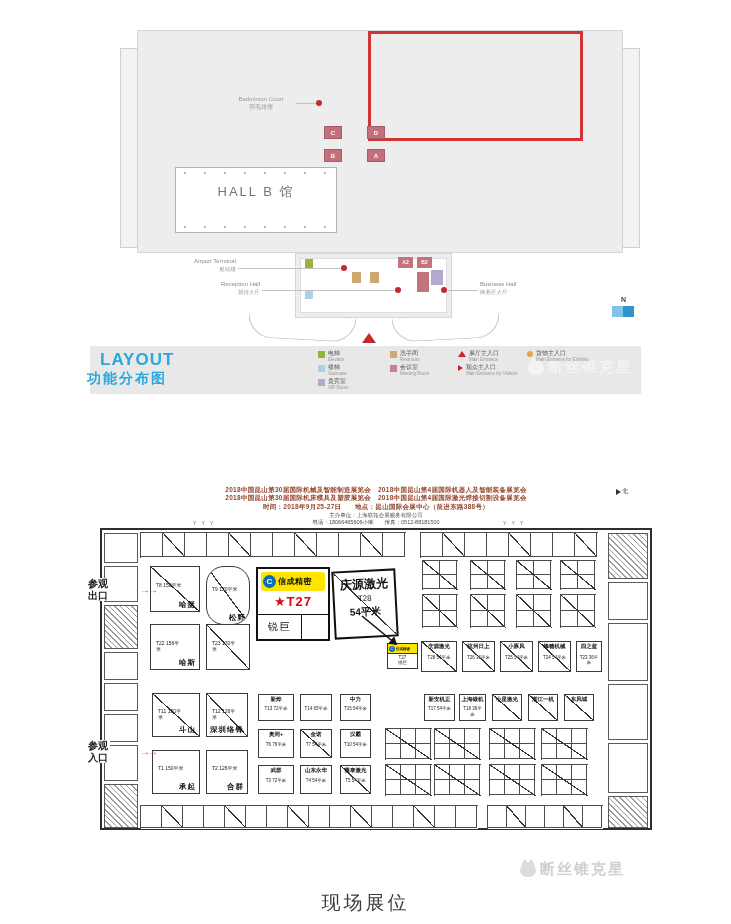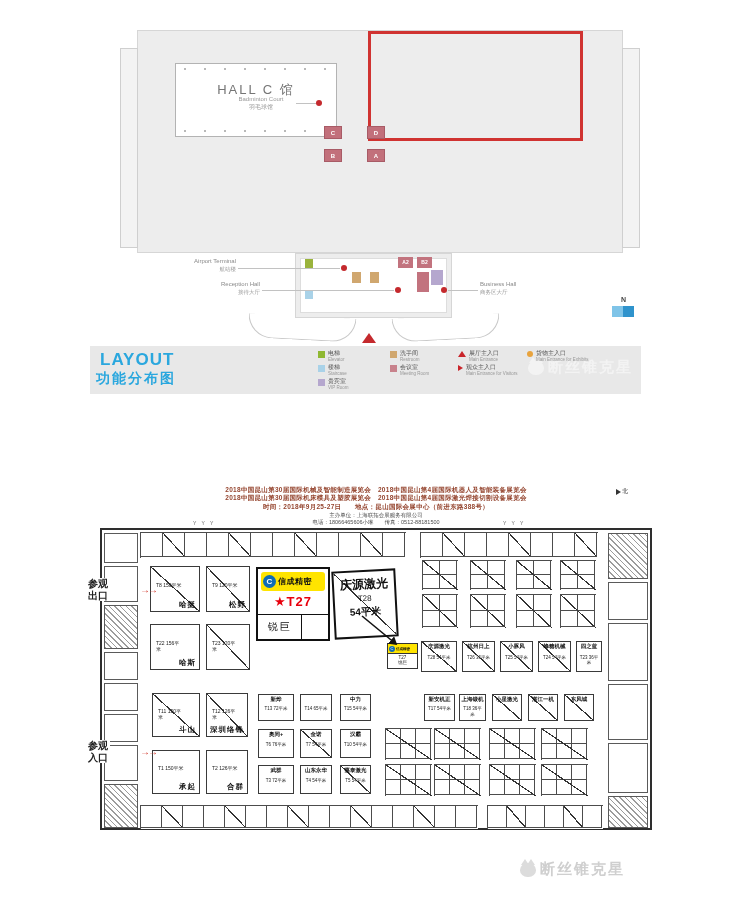--- a/index.html
+++ b/index.html
@@ -121,32 +121,32 @@
 </style>
 </head>
 <body>
 
 <div id="canvas">
 
   <div class="graybg" style="left:137px;top:30px;width:486px;height:223px;"></div>
   <div class="wing" style="left:120px;top:48px;width:18px;height:200px;"></div>
   <div class="wing" style="left:622px;top:48px;width:18px;height:200px;"></div>
 
-  <div class="hall" style="left:175px;top:63px;width:162px;height:74px;">
-    <div class="hl">HALL C 馆</div>
-  </div>
   <div class="hall-sub" style="left:228px;top:96px;width:66px;">
     <span>Badminton Court</span><br>
     <span>羽毛球馆</span>
   </div>
   <div class="lead" style="left:296px;top:103px;width:20px;"></div>
   <div class="rdot" style="left:316px;top:100px;"></div>
 
   <div class="redframe" style="left:368px;top:31px;width:215px;height:110px;"></div>
 
+  <div class="hall" style="left:175px;top:167px;width:162px;height:66px;">
+    <div class="hl">HALL B 馆</div>
+  </div>
 
   <div class="graybg" style="left:295px;top:253px;width:157px;height:65px;"></div>
   <div class="abs" style="left:300px;top:258px;width:147px;height:55px;background:#fff;border:1px solid #ddd;box-sizing:border-box;"></div>
   <div class="proom" style="left:398px;top:257px;width:15px;height:11px;background:#c2737e;">
     <span>A2</span>
     </div>
   <div class="proom" style="left:417px;top:257px;width:15px;height:11px;background:#c2737e;">
     <span>B2</span>
     </div>
   <div class="proom" style="left:431px;top:270px;width:12px;height:15px;background:#b5a7ce;"></div>
@@ -181,21 +181,21 @@
   <div class="arc" style="left:392px;top:316px;width:108px;height:24px;transform:rotate(-3deg);"></div>
   <div class="tri-up" style="left:362px;top:333px;"></div>
   <div class="steps" style="left:357px;top:346px;width:32px;height:14px;"></div>
 
   <div class="compass-n" style="left:621px;top:296px;">N</div>
   <div class="csq" style="left:612px;top:306px;background:#7fc4e8;"></div>
   <div class="csq" style="left:623px;top:306px;background:#2f93cc;"></div>
 
   <div class="legendband" style="left:90px;top:346px;width:551px;height:48px;"></div>
   <div class="lg-title1" style="left:100px;top:350px;">LAYOUT</div>
-  <div class="lg-title2" style="left:96px;top:370px;">功能分布图</div>
+  <div class="lg-title2" style="left:87px;top:370px;">功能分布图</div>
   <div class="wm wm1" style="left:528px;top:358px;">
     <span class="cat"></span>
     <span class="wmt">断丝锥克星</span>
   </div>
 
 
   <div class="hdr hdr-red" style="top:486px;">2018中国昆山第30届国际机械及智能制造展览会　2018中国昆山第4届国际机器人及智能装备展览会</div>
   <div class="hdr hdr-red" style="top:494px;">2018中国昆山第30届国际机床模具及塑胶展览会　2018中国昆山第4届国际激光焊接切割设备展览会</div>
   <div class="hdr hdr-red" style="top:503px;">时间：2018年9月25-27日　　地点：昆山国际会展中心（前进东路388号）</div>
   <div class="hdr hdr-gray" style="top:512px;">主办单位：上海联拓会展服务有限公司</div>
@@ -257,20 +257,21 @@
     </defs>
     <line x1="362" y1="616" x2="396" y2="644" stroke="#111" stroke-width="1.6" marker-end="url(#ah)"></line>
   </svg>
 
 
   <div class="wm wm2" style="left:520px;top:860px;">
     <span class="cat"></span>
     <span class="wmt">断丝锥克星</span>
   </div>
 
+  <div class="caption" style="top:890px;">现场展位</div>
 <div class="lg-item" style="position: absolute; left: 318px; top: 350px;">
       <div class="sw square" style="background: rgb(143, 184, 50);"></div>
       <div>
         <div class="lg-cn">电梯</div>
         <div class="lg-en">Elevator</div>
       </div>
     </div>
     <div class="lg-item" style="position: absolute; left: 318px; top: 364px;">
       <div class="sw square" style="background: rgb(169, 210, 232);"></div>
       <div>
@@ -322,21 +323,21 @@
     </div>
     <div class="conn" style="position: absolute; left: 324px; top: 126px; width: 18px; height: 13px;">C</div>
     <div class="conn" style="position: absolute; left: 367px; top: 126px; width: 18px; height: 13px;">D</div>
     <div class="conn" style="position: absolute; left: 324px; top: 149px; width: 18px; height: 13px;">B</div>
     <div class="conn" style="position: absolute; left: 367px; top: 149px; width: 18px; height: 13px;">A</div>
     <div class="booth big" style="position: absolute; left: 150px; top: 566px; width: 50px; height: 46px;">
       <div class="diag"></div>
       <div class="lb">哈挺</div>
       <div class="sb">T8 150平米</div>
     </div>
-    <div class="booth big" style="position: absolute; left: 206px; top: 566px; width: 44px; height: 46px;">
+    <div class="booth big" style="position: absolute; left: 206px; top: 566px; width: 44px; height: 59px; border-radius: 18px;">
       <div class="diag"></div>
       <div class="lb">松野</div>
       <div class="sb">T9 120平米</div>
     </div>
     <div class="booth big" style="position: absolute; left: 150px; top: 624px; width: 50px; height: 46px;">
       <div class="lb">哈斯</div>
       <div class="sb">T22 156平米</div>
     </div>
     <div class="booth big" style="position: absolute; left: 206px; top: 624px; width: 44px; height: 46px;">
       <div class="diag"></div>

